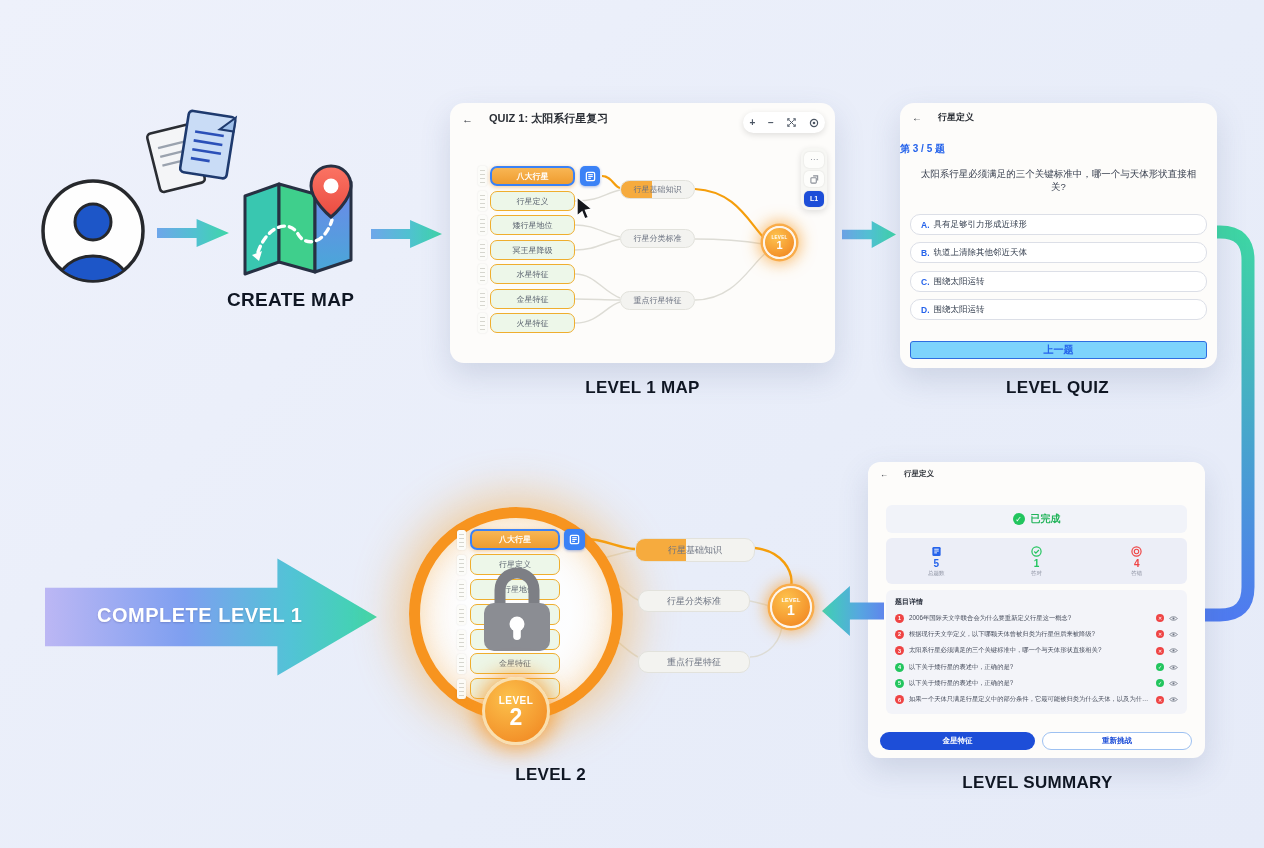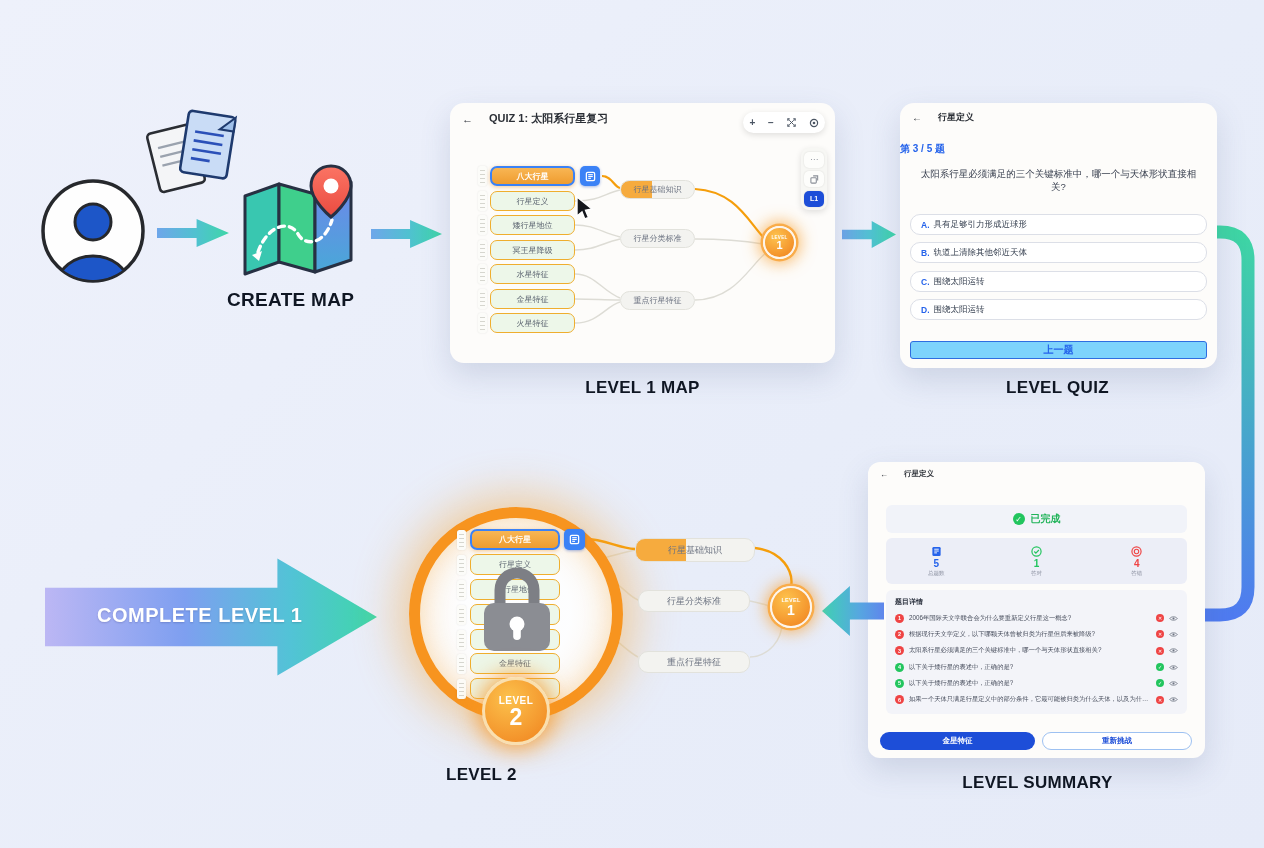--- a/index.html
+++ b/index.html
@@ -325,21 +325,21 @@
     <path d="M22 42 V27 a17 17 0 0 1 34 0 V42" fill="none" stroke="#7d7f85" stroke-width="11" stroke-linecap="round"></path>
     <rect x="6" y="40" width="66" height="48" rx="10" fill="#8b8d93"></rect>
     <circle cx="39" cy="61" r="7.5" fill="#fff"></circle>
     <rect x="35.2" y="62" width="7.6" height="15" rx="3.8" fill="#fff"></rect>
   </svg>
 
   <div class="badge2">
     <span class="lt">LEVEL</span>
     <span class="ln">2</span>
   </div>
-  <div class="caption" style="left:446px;top:765px;width:140px;text-align:left">LEVEL 2</div>
+  <div class="caption" style="left:446px;top:765px;width:140px;text-align:right">LEVEL 2</div>
 
   <div class="branch progress" style="left:635px;top:538px;width:120px;height:24px;font-size:9px">行星基础知识</div>
   <div class="branch" style="left:638px;top:590px;width:112px;height:22px;font-size:9px">行星分类标准</div>
   <div class="branch" style="left:638px;top:651px;width:112px;height:22px;font-size:9px">重点行星特征</div>
 
   <div class="level-circle" style="left:770px;top:586px;width:42px;height:42px">
     <span class="lt" style="font-size:5.5px">LEVEL</span>
     <span class="ln" style="font-size:14px">1</span>
   </div>
 

